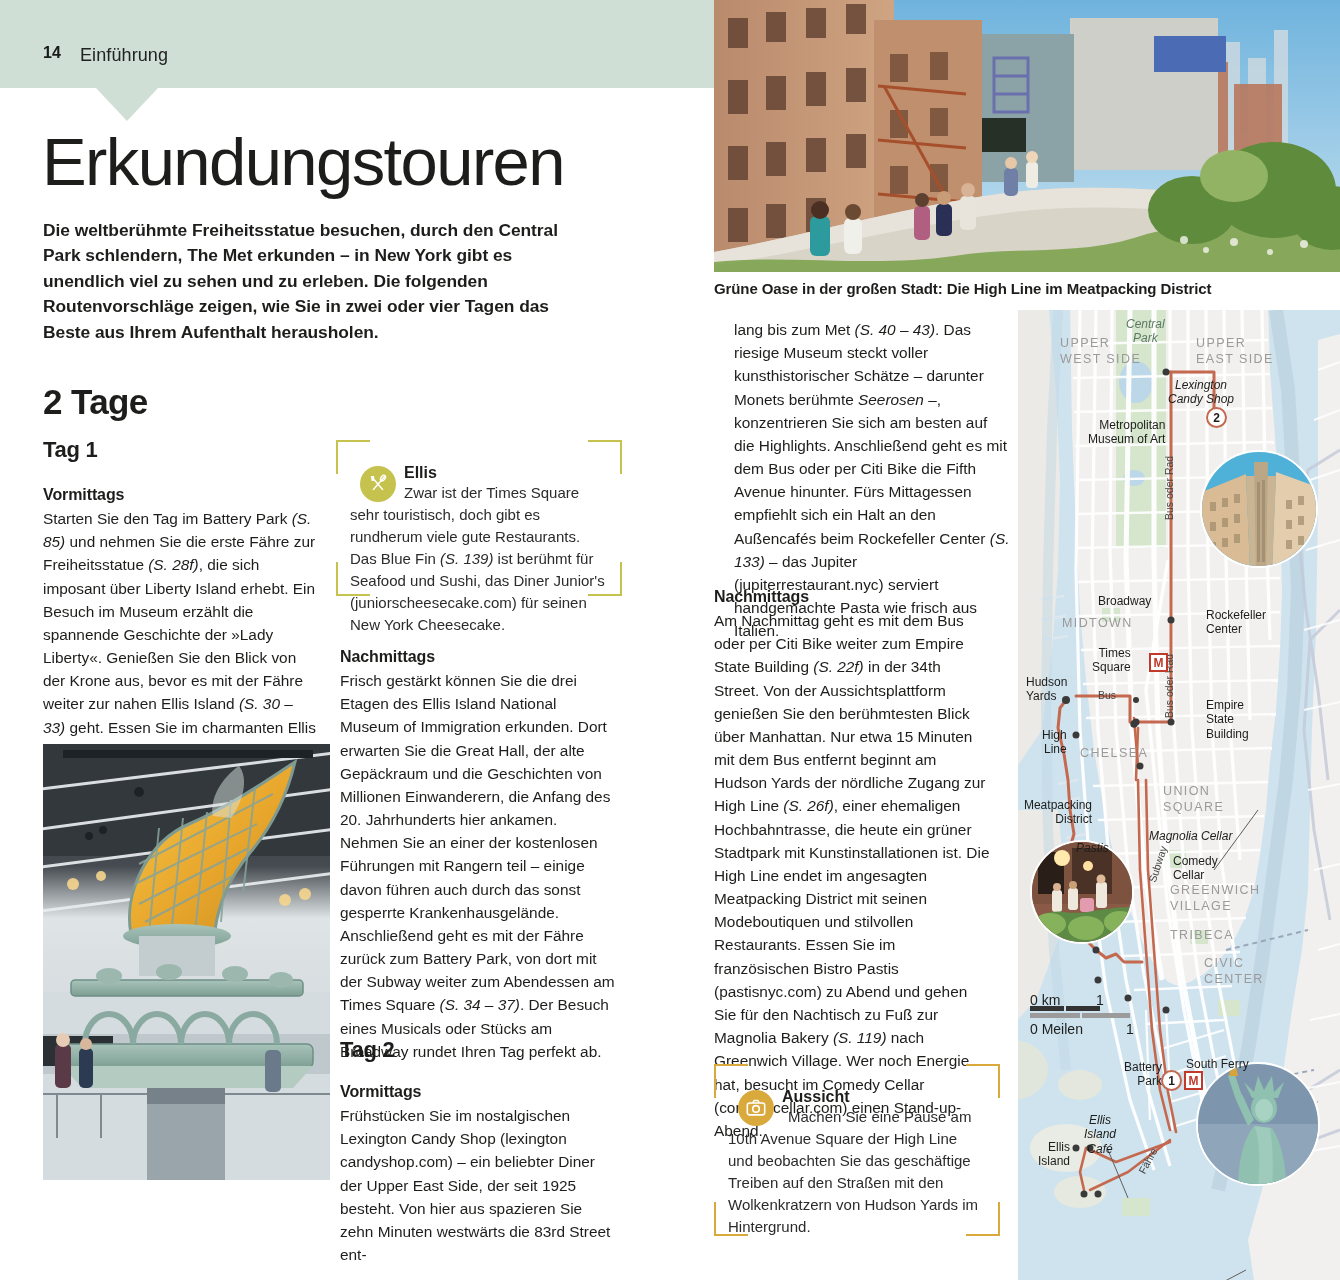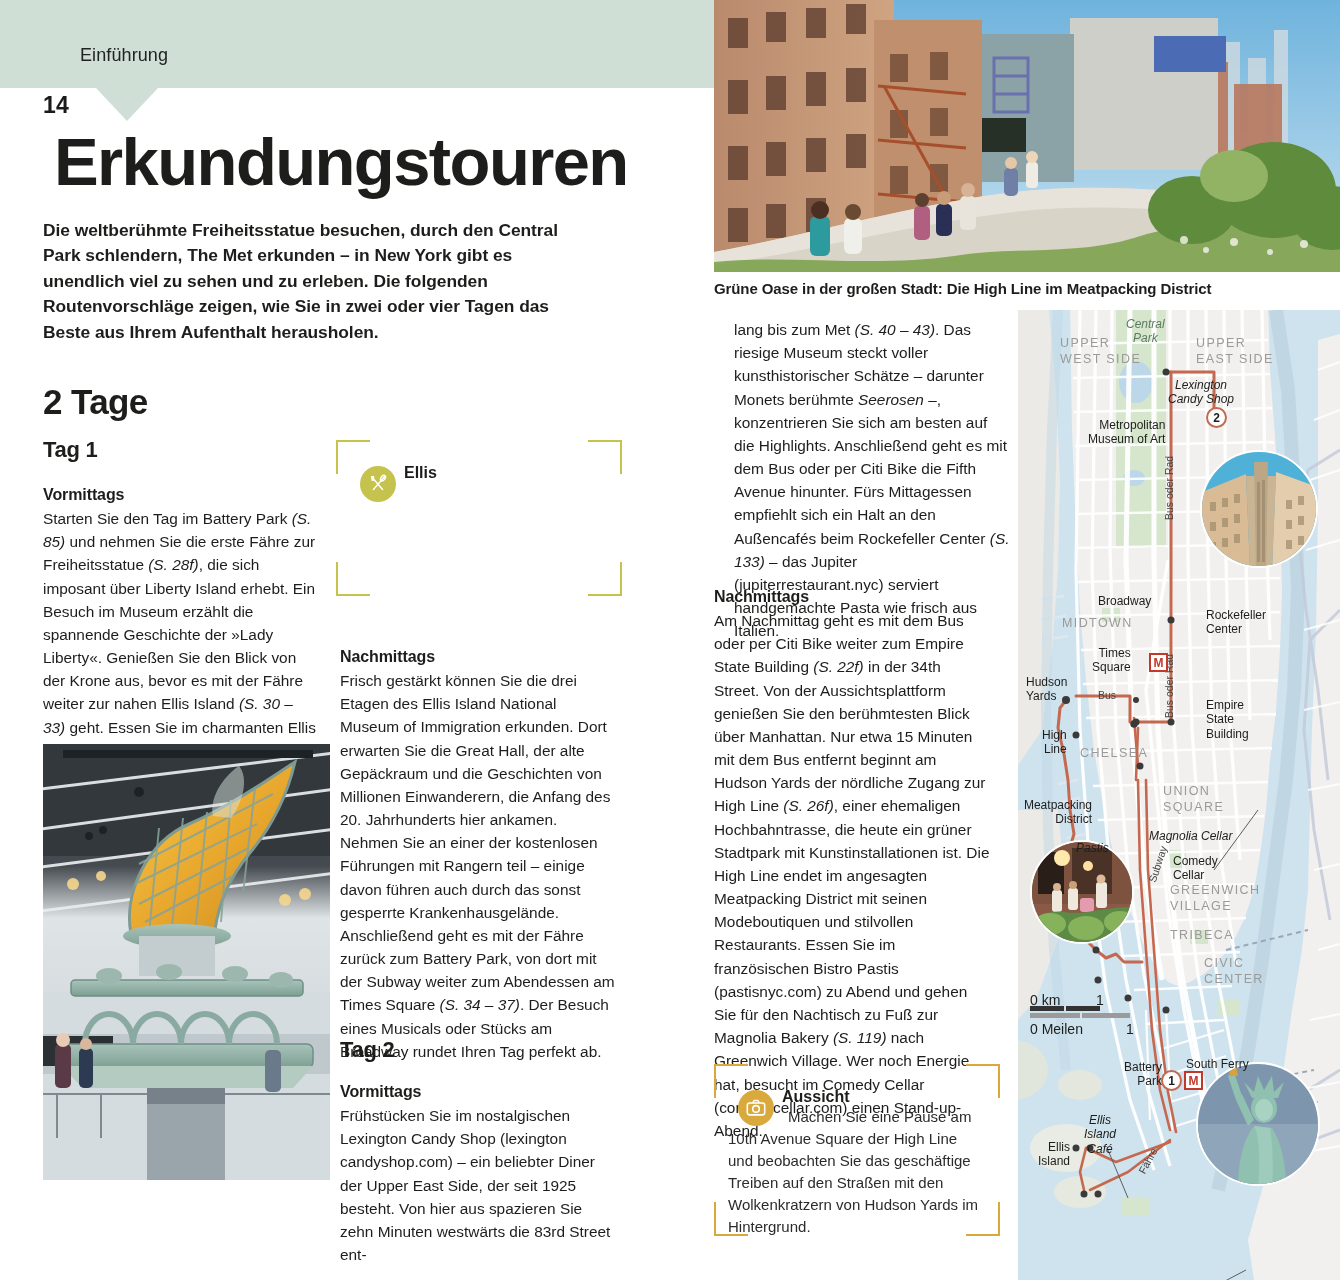--- a/index.html
+++ b/index.html
@@ -18,33 +18,32 @@
   }
   .header-notch {
     position: absolute; left: 96px; top: 88px;
     width: 0; height: 0;
     border-left: 31px solid transparent;
     border-right: 31px solid transparent;
     border-top: 33px solid #cfdfd6;
   }
   .folio {
     position: absolute; left: 43px; top: 44px;
-    font-size: 23px; font-weight: bold; color: #1a1a1a;
+    font-size: 16px; font-weight: bold; color: #1a1a1a;
     letter-spacing: .2px;
-    margin-top: 48px;
   }
   .folio-label {
     position: absolute; left: 80px; top: 45px;
     font-size: 18px; color: #222; letter-spacing: .1px;
   }
 
   
   .main-title {
-    position: absolute; left: 54px; top: 128px;
-    font-size: 67px; font-weight: bold; color: #1d1d1b;
+    position: absolute; left: 42px; top: 128px;
+    font-size: 67px; font-weight: normal; color: #1d1d1b;
     letter-spacing: -1.6px; line-height: 1;
     white-space: nowrap;
   }
   .intro {
     position: absolute; left: 43px; top: 218px; width: 540px;
     font-size: 17.4px; font-weight: bold; line-height: 1.46;
     color: #1d1d1b; letter-spacing: -.05px;
   }
 
   
@@ -202,20 +201,21 @@
       <svg width="22" height="22" viewBox="0 0 24 24">
         <g stroke="#ffffff" stroke-width="1.6" fill="none" stroke-linecap="round">
           <path d="M5 4 L17 18"></path>
           <path d="M19 4 L7 18"></path>
           <ellipse cx="17.5" cy="5.5" rx="2.2" ry="3.4" transform="rotate(35 17.5 5.5)"></ellipse>
           <path d="M5.5 4.2 L5.5 8 M7 3.8 L7 8"></path>
         </g>
       </svg>
     </div>
     <div class="ib-title">Ellis</div>
+    <div class="ib-body">Zwar ist der Times Square sehr touristisch, doch gibt es rundherum viele gute Restaurants. Das Blue Fin <i>(S. 139)</i> ist berühmt für Seafood und Sushi, das Diner Junior's (juniorscheesecake.com) für seinen New York Cheesecake.</div>
   </div>
 
   <div class="col col-b-1">
     <span class="sub">Nachmittags</span>
     <p>Frisch gestärkt können Sie die drei Etagen des Ellis Island National Museum of Immigration erkunden. Dort erwarten Sie die Great Hall, der alte Gepäckraum und die Geschichten von Millionen Einwanderern, die Anfang des 20. Jahrhunderts hier ankamen. Nehmen Sie an einer der kostenlosen Führungen mit Rangern teil – einige davon führen auch durch das sonst gesperrte Krankenhausgelände. Anschließend geht es mit der Fähre zurück zum Battery Park, von dort mit der Subway weiter zum Abendessen am Times Square <i>(S. 34 – 37)</i>. Der Besuch eines Musicals oder Stücks am Broadway rundet Ihren Tag perfekt ab.</p>
   </div>
 
   <div class="col col-b-2">
     <span class="sub">Vormittags</span>
     <p>Frühstücken Sie im nostalgischen Lexington Candy Shop (lexington candyshop.com) – ein beliebter Diner der Upper East Side, der seit 1925 besteht. Von hier aus spazieren Sie zehn Minuten westwärts die 83rd Street ent-</p>

